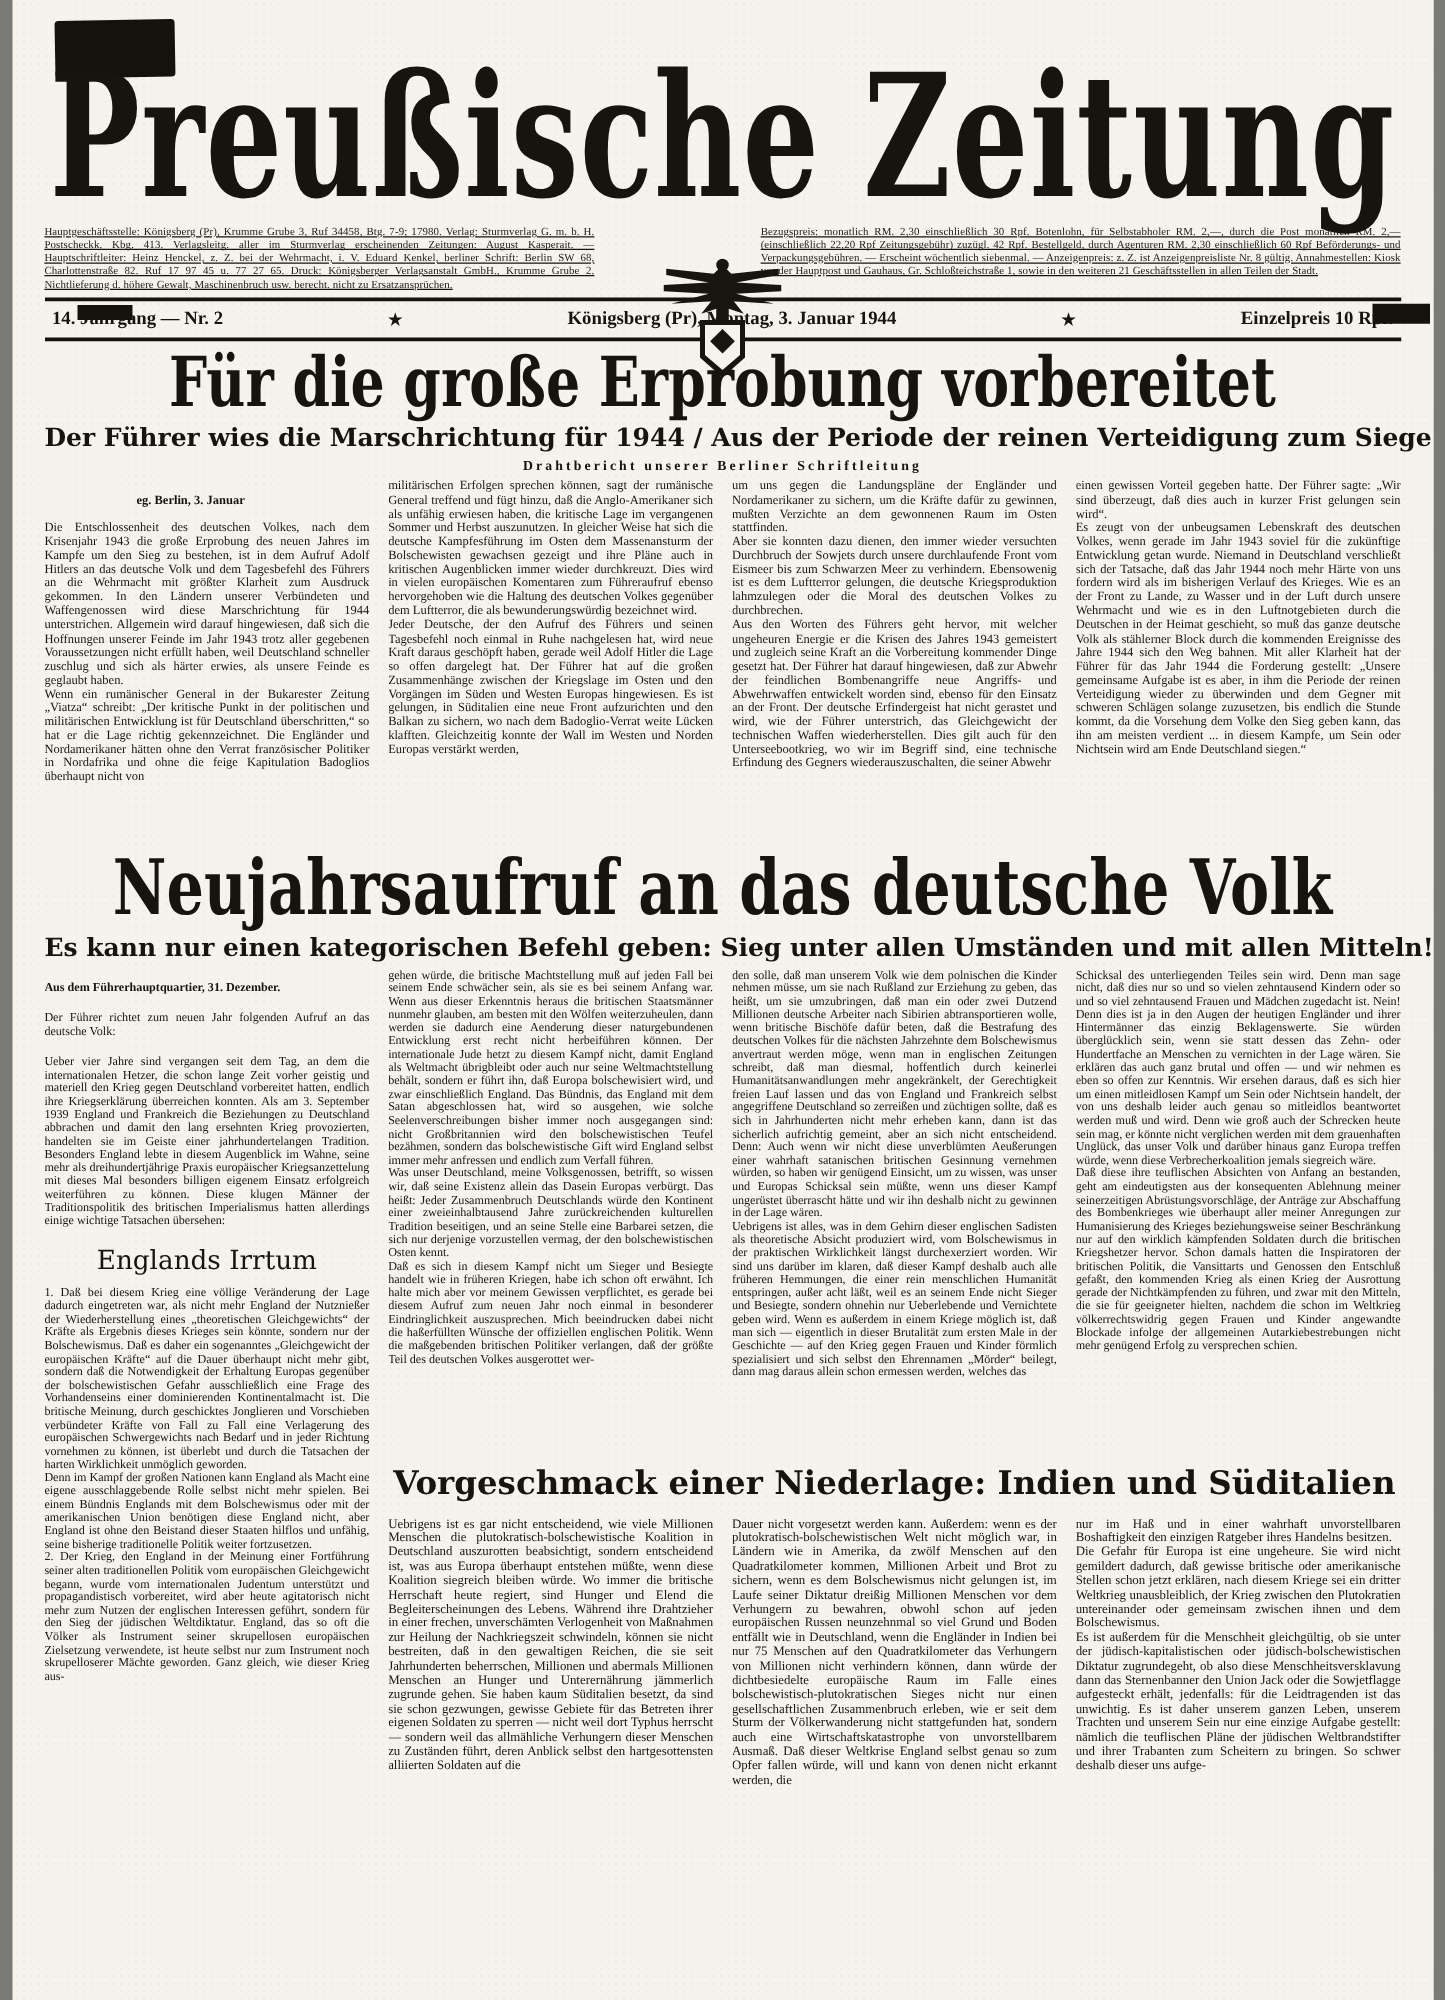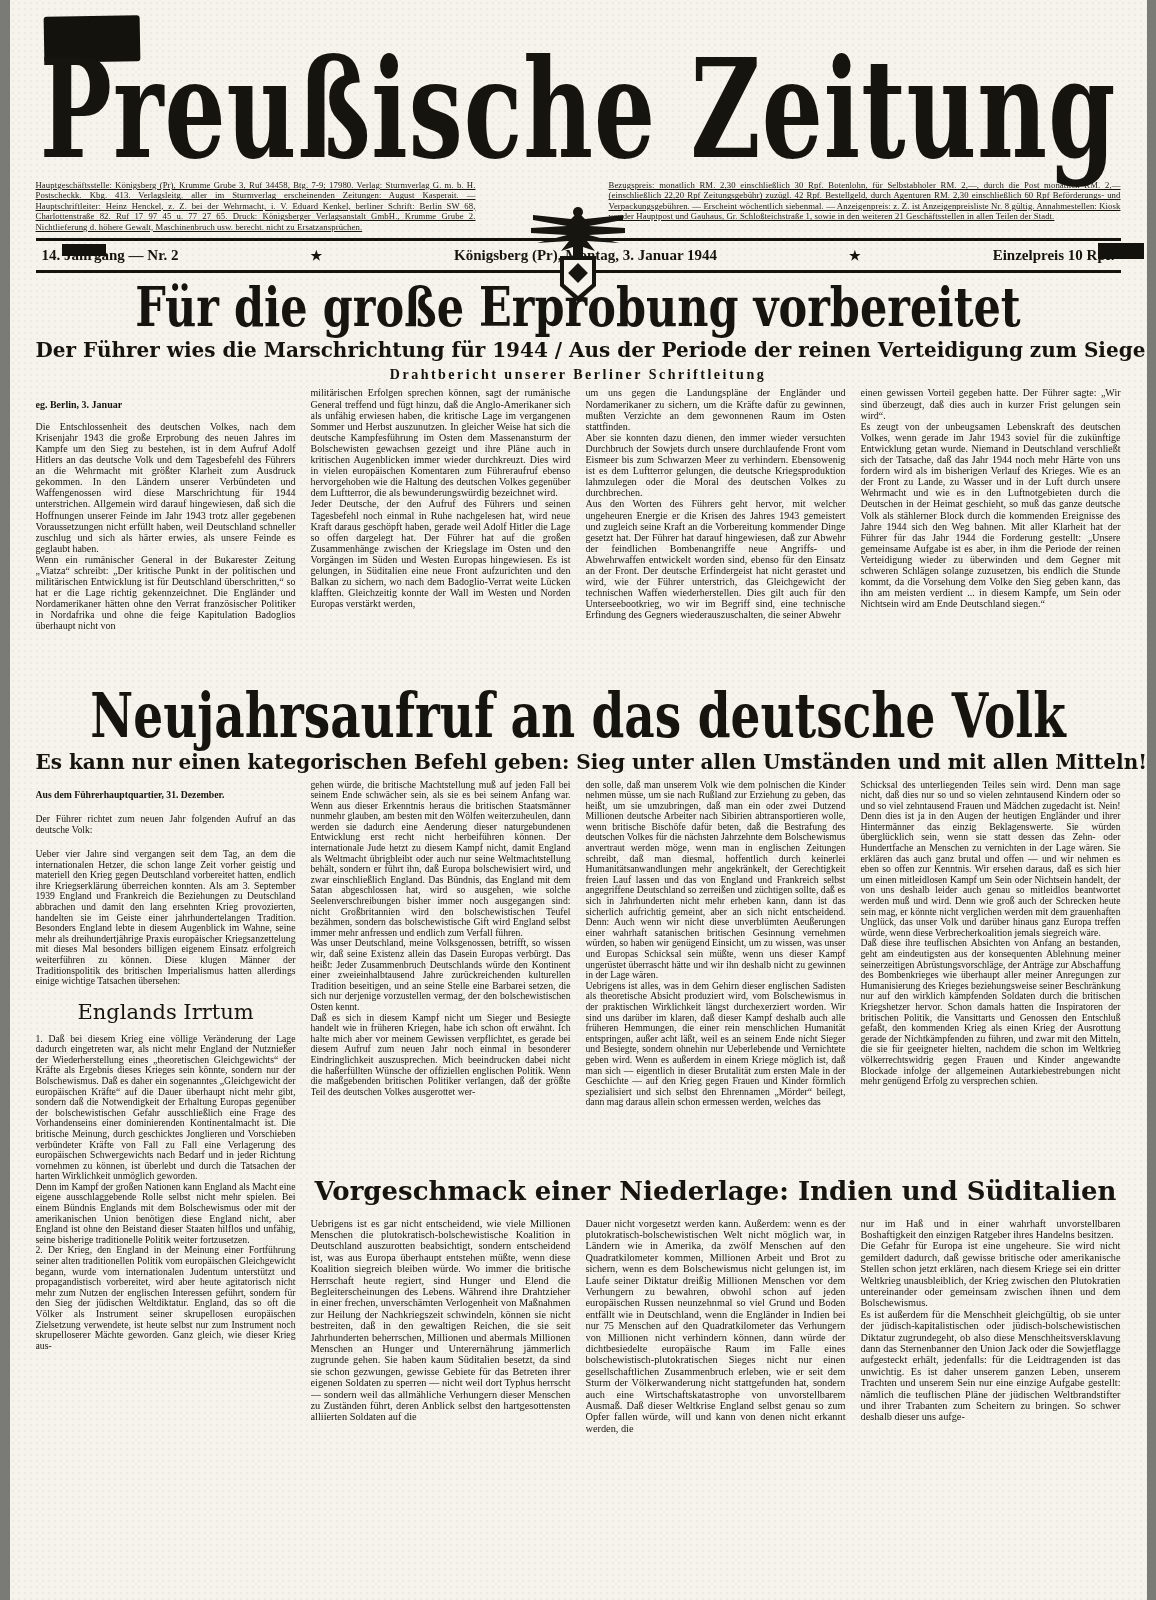--- a/index.html
+++ b/index.html
@@ -49,33 +49,33 @@
   .dateline .star { font-size:13px; }
 
   
   .headline-1, .headline-2 {
     margin:10px 0 2px; text-align:center; font-family:"DejaVu Serif", serif;
     font-weight:bold; white-space:nowrap;
   }
   .headline-1 { font-size:43px; line-height:1.15; transform:scaleY(1.28); transform-origin:center; }
   .headline-2 { font-size:47px; line-height:1.15; transform:scaleY(1.30); transform-origin:center; margin-top:18px; }
   .subheadline { margin:6px 0 0; text-align:center; font-family:"DejaVu Serif", serif; font-weight:bold; font-size:20px; white-space:nowrap; }
-  .byline { margin:5px 0 4px; text-align:center; font-weight:bold; font-size:14px; letter-spacing:2.5px; }
+  .byline { margin:5px 0 4px; text-align:center; font-weight:bold; font-size:11px; letter-spacing:2.5px; }
 
   
   .cols4 {
     display:grid; grid-template-columns:repeat(4,1fr); column-gap:15px;
     margin-top:4px;
   }
   .a1-cols { height:284px; overflow:hidden; }
   .col {
     font-size:10px; line-height:11.1px; text-align:justify;
     white-space:pre-line; overflow:hidden;
   }
-  .a1-dateline { font-weight:bold; text-align:left; padding-right:26px; white-space:normal; }
+  .a1-dateline { font-weight:bold; text-align:center; padding-right:26px; white-space:normal; }
 
   .main-grid {
     display:grid; grid-template-columns:repeat(4,1fr); column-gap:15px;
     grid-template-rows:384px 46px 300px; row-gap:4px; margin-top:6px;
   }
   .main-grid .col { font-size:9.7px; line-height:10.6px; }
   .col-a2-1 { grid-column:1; grid-row:1 / span 3; font-size:9.9px; line-height:10.8px;
     text-align:justify; overflow:hidden; }
   .col-a2-1 p { margin:0 0 3px; }
   .a2-dateline { font-weight:bold; }

